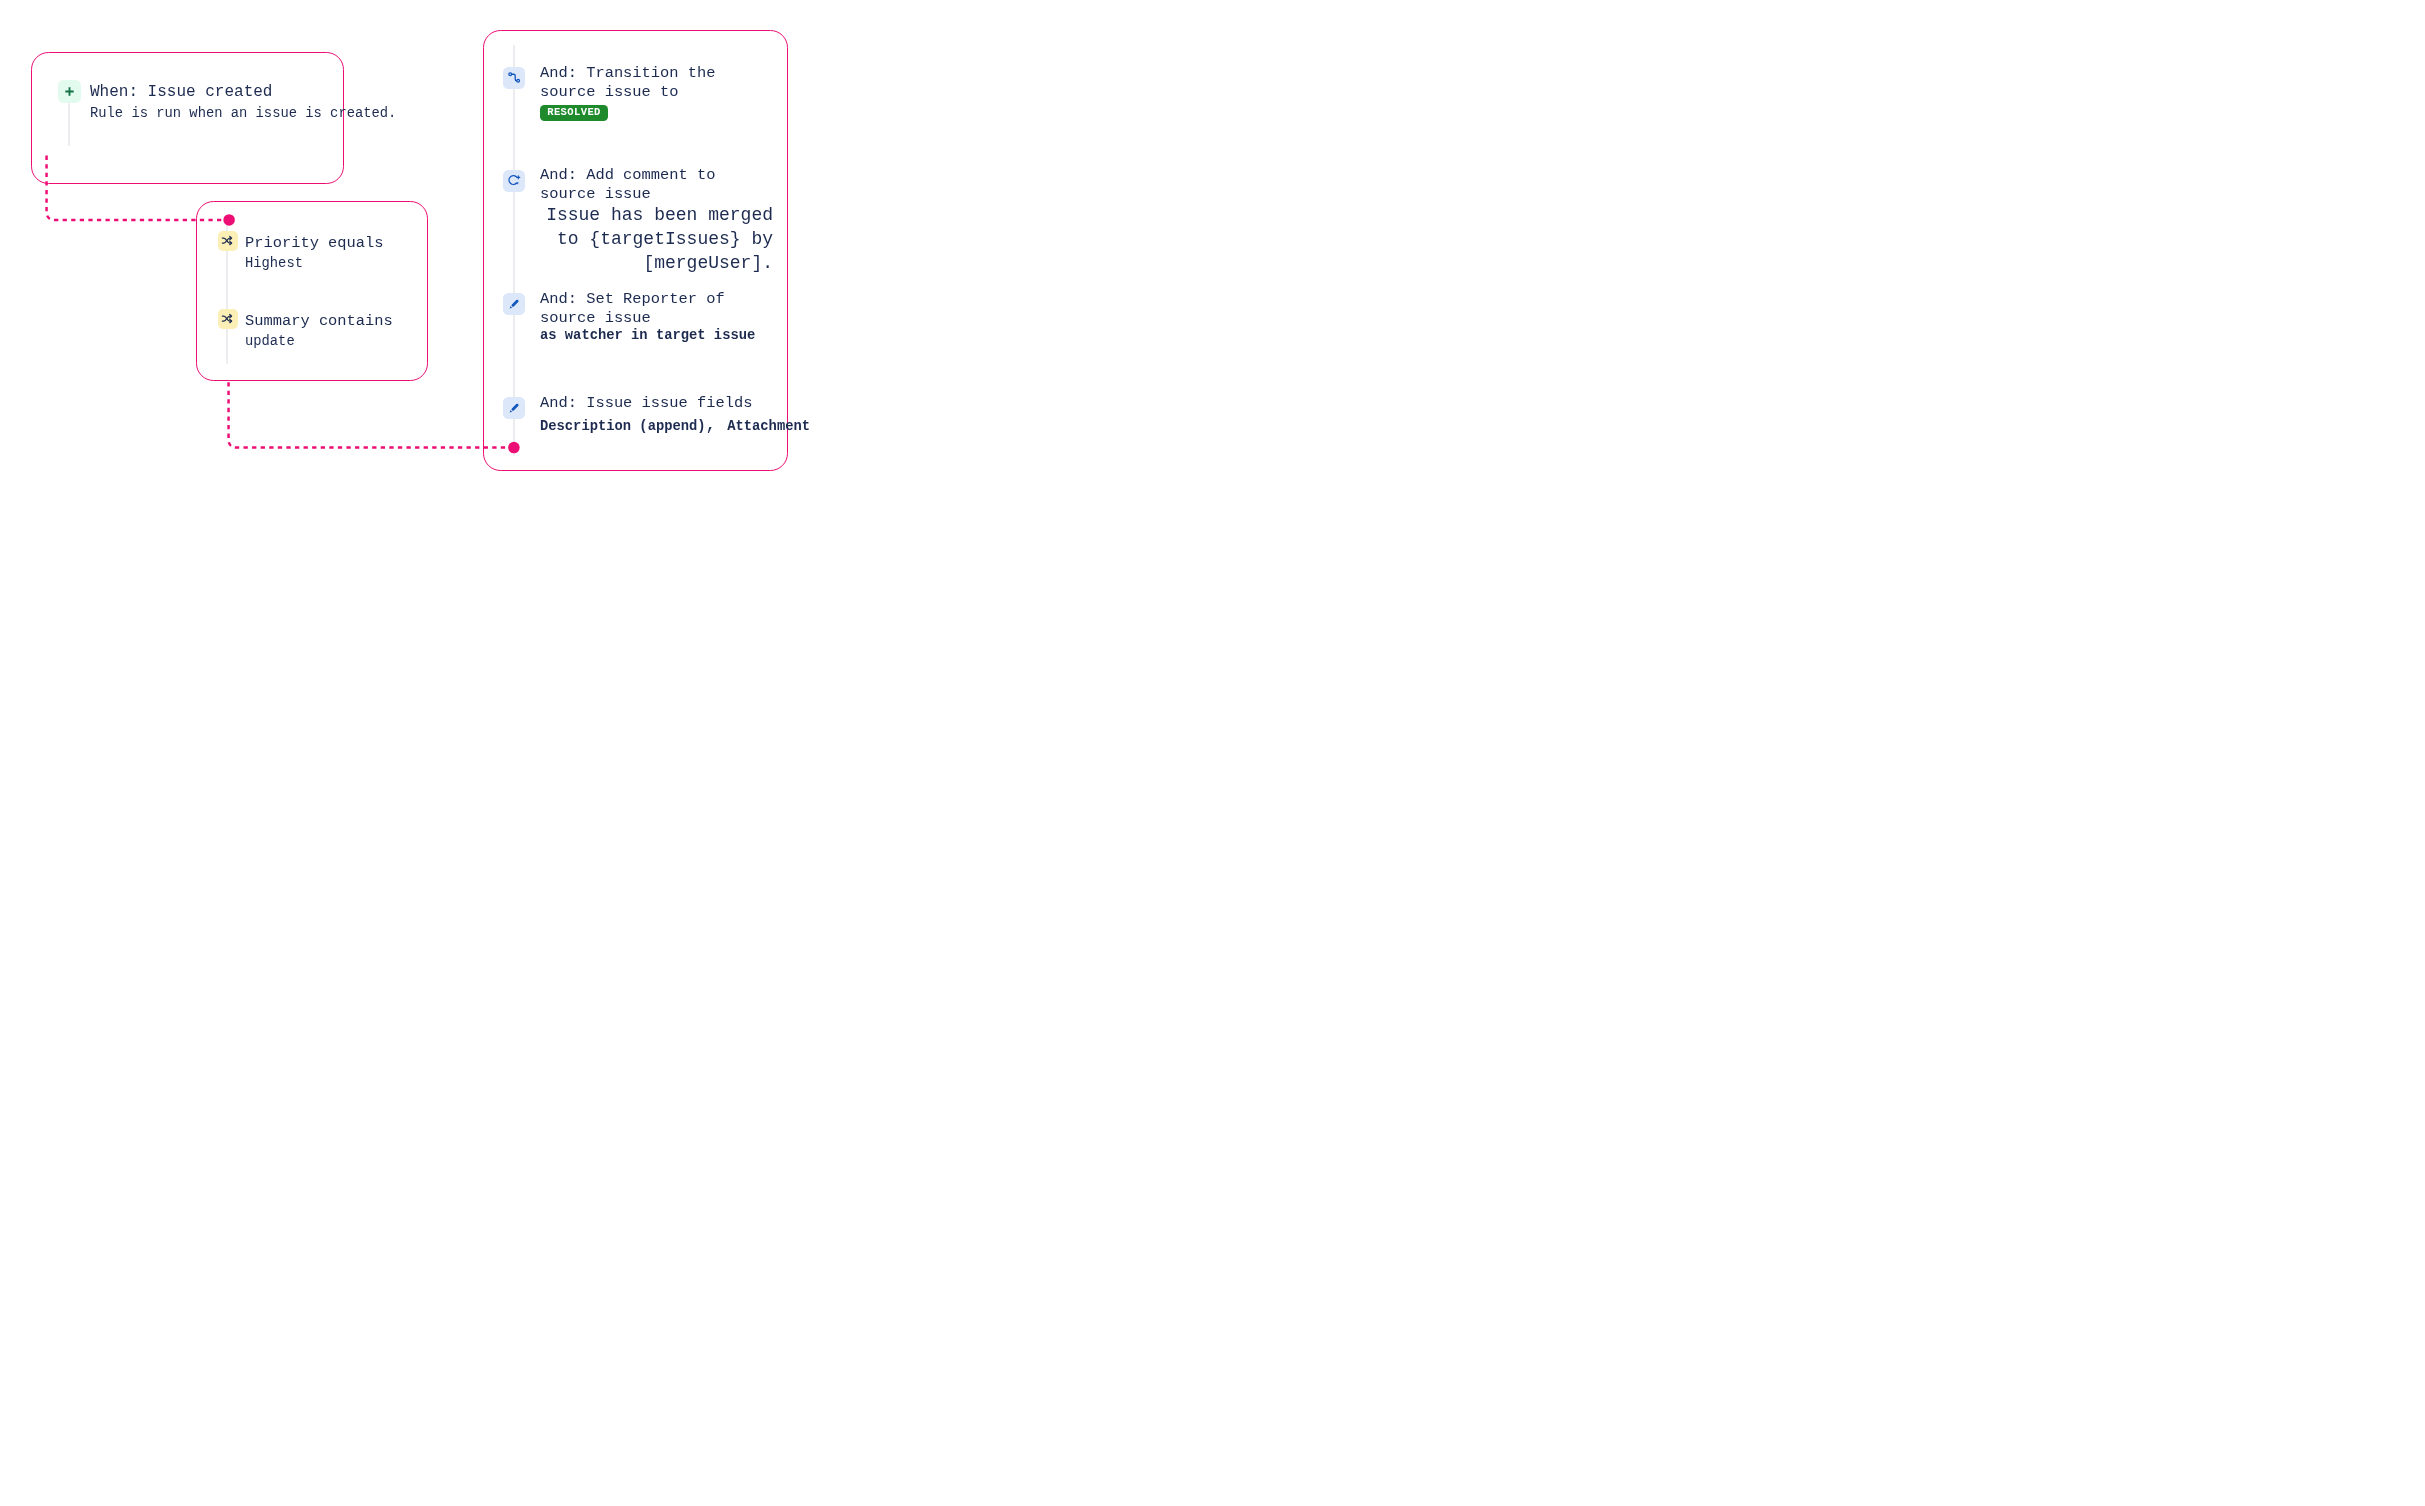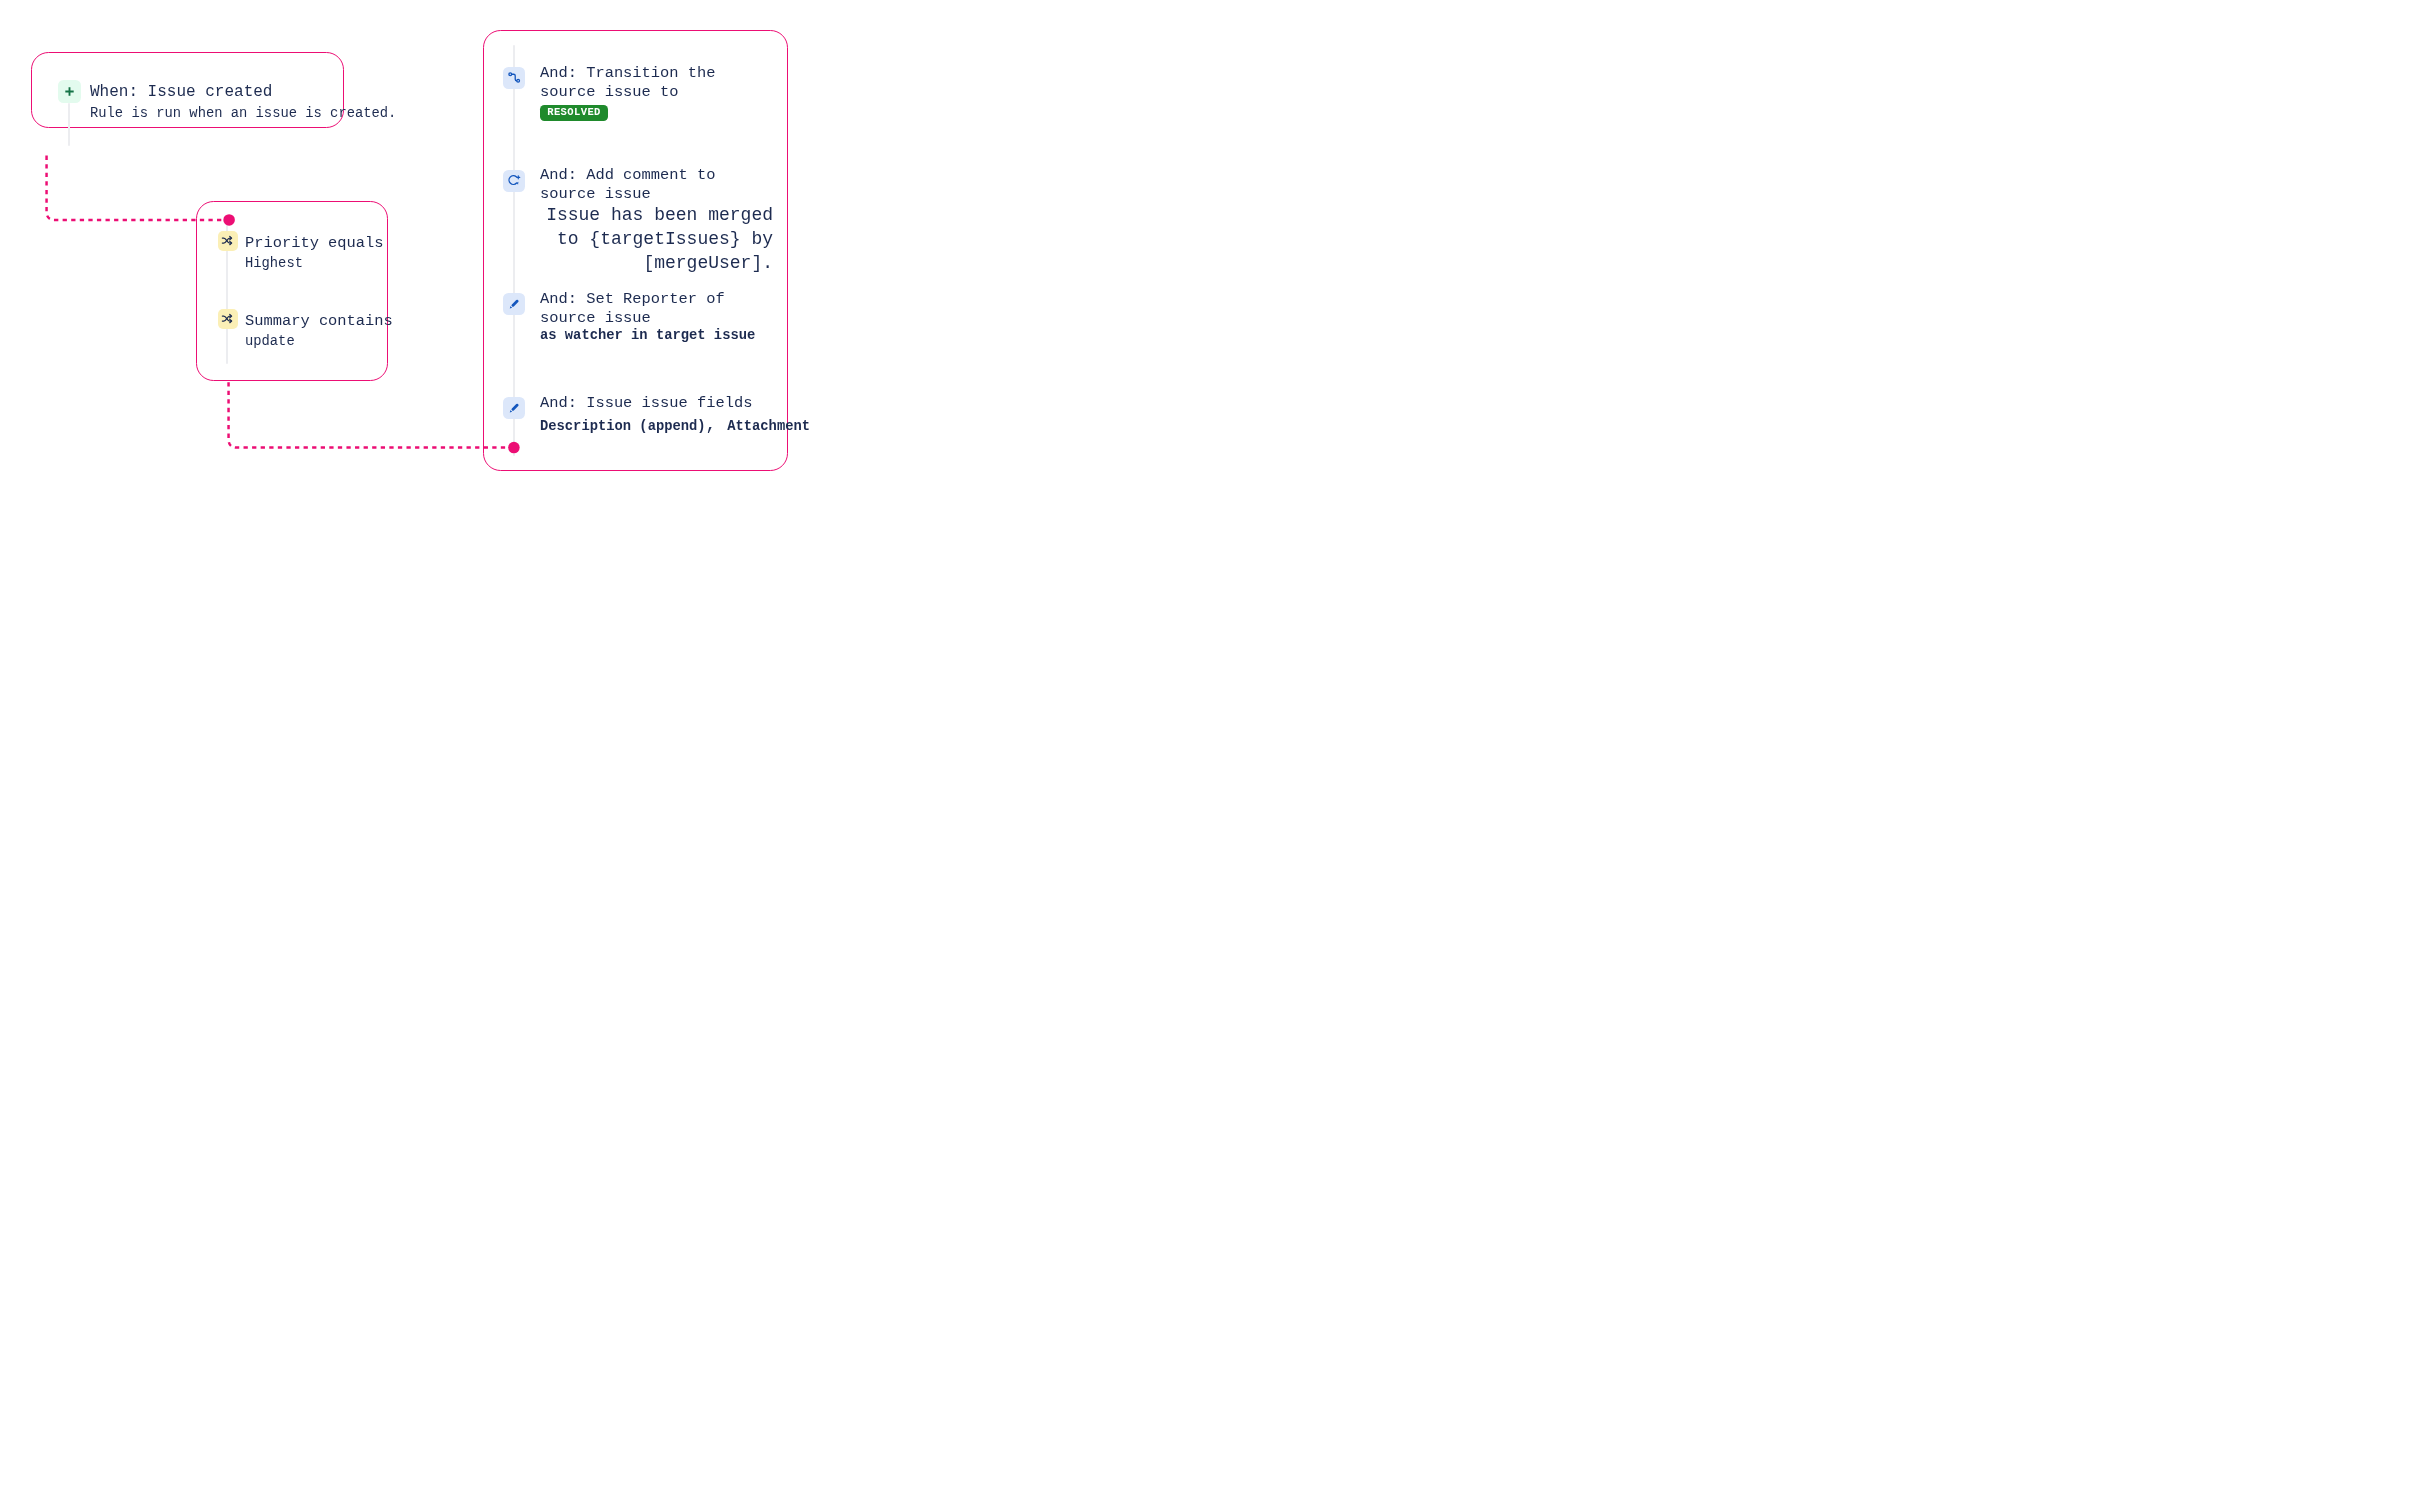--- a/index.html
+++ b/index.html
@@ -91,35 +91,35 @@
 
 <div class="canvas">
 
   <svg class="connectors" width="809" height="502" viewBox="0 0 1470 913">
     <path class="dash" d="M84 283 L84 385 Q84 400 99 400 L406 400"></path>
     <path class="dash" d="M415 695 L415 799 Q415 814 430 814 L924 814"></path>
     <circle class="dot" cx="416" cy="400" r="10.5"></circle>
     <circle class="dot" cx="934" cy="814" r="10.5"></circle>
   </svg>
 
-  <div class="card" style="left:31px; top:52px; width:313px; height:76px;">
+  <div class="card" style="left:31px; top:52px; width:313px; height:132px;">
 
     <div class="timeline" style="left:36px; top:50px; height:43px;"></div>
 
     <div class="icon-sq icon-41 bg-green" style="left:26px; top:27px;">
       <svg width="15" height="15" viewBox="0 0 24 24">
         <path d="M12 5.3 V18.7 M5.3 12 H18.7" stroke="#157347" stroke-width="3" fill="none"></path>
       </svg>
     </div>
 
     <div class="t-title t-title-lg" style="left:58px; top:30px;">When: Issue created</div>
     <div class="t-sub" style="left:58px; top:52px;">Rule is run when an issue is created.</div>
   </div>
 
-  <div class="card" style="left:196px; top:201px; width:192px; height:180px;">
+  <div class="card" style="left:196px; top:201px; width:232px; height:180px;">
 
     <div class="timeline" style="left:29px; top:17.6px; height:144px;"></div>
 
     <div class="icon-sq icon-36 bg-yellow" style="left:20.6px; top:29px;">
       <svg width="13.2" height="13.2" viewBox="0 0 24 24">
         <g stroke="#1D2B50" stroke-width="2.3" fill="none" stroke-linecap="round" stroke-linejoin="round">
           <path d="M2.5 7.5 H5 C10 7.5 11 16.5 16 16.5 H18.5"></path>
           <path d="M2.5 16.5 H5 C10 16.5 11 7.5 16 7.5 H18.5"></path>
           <path d="M16 4.6 L19.3 7.5 L16 10.4"></path>
           <path d="M16 13.6 L19.3 16.5 L16 19.4"></path>

